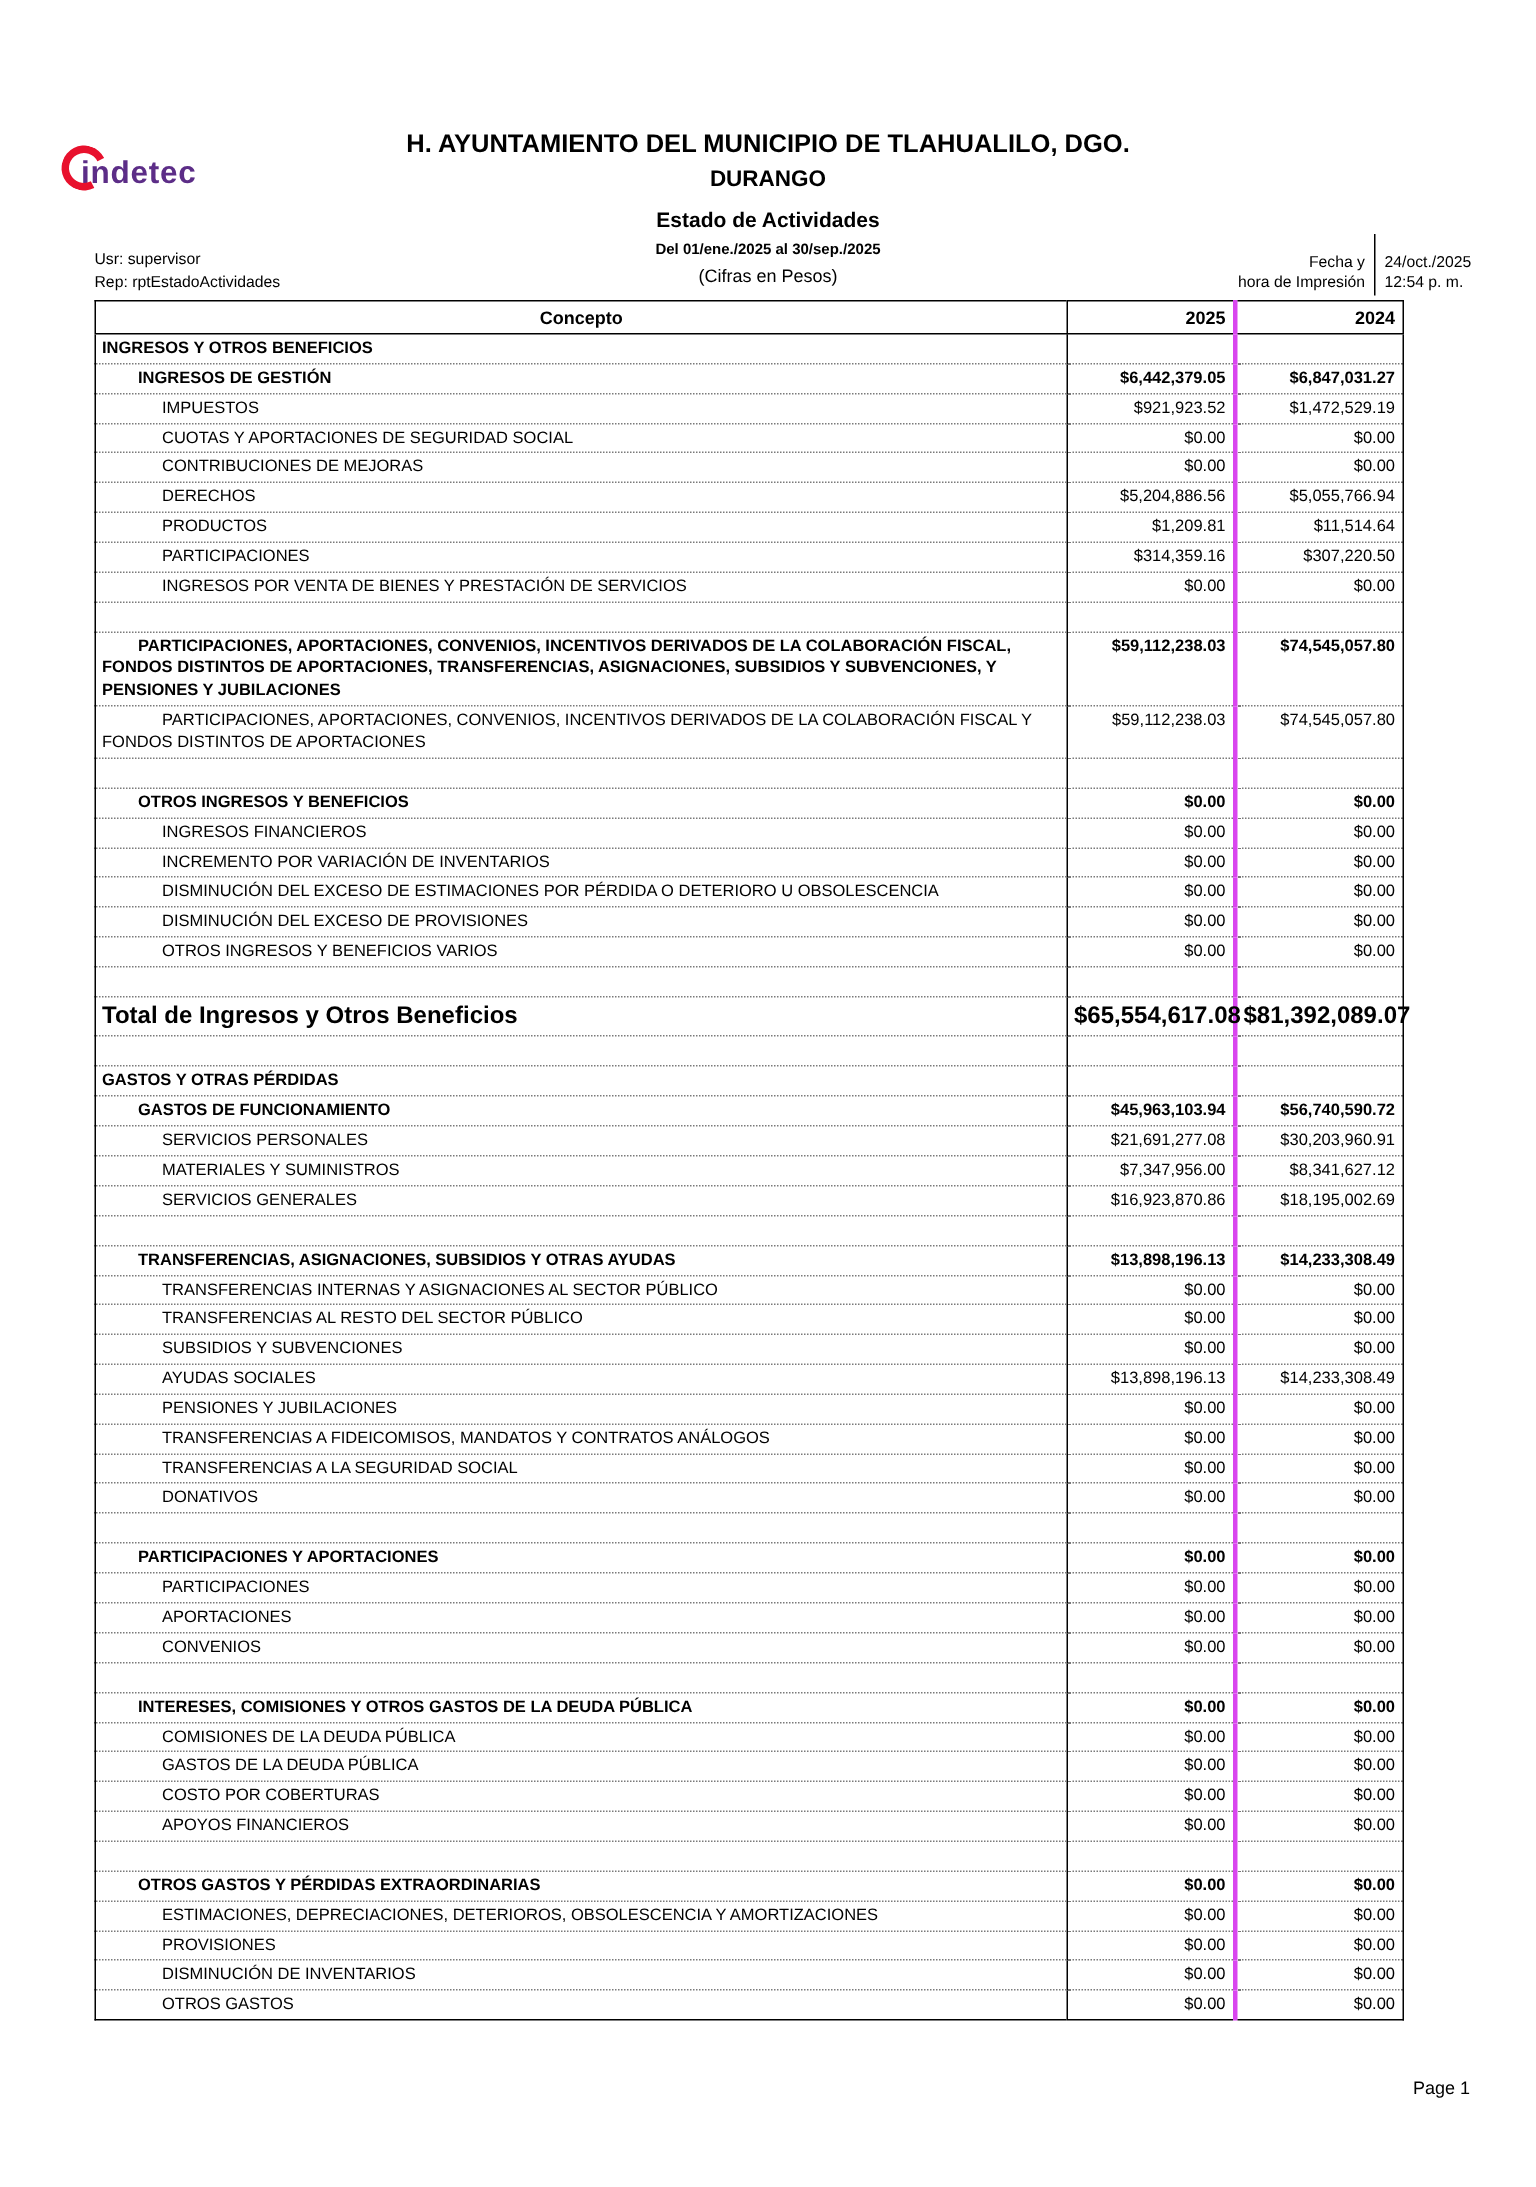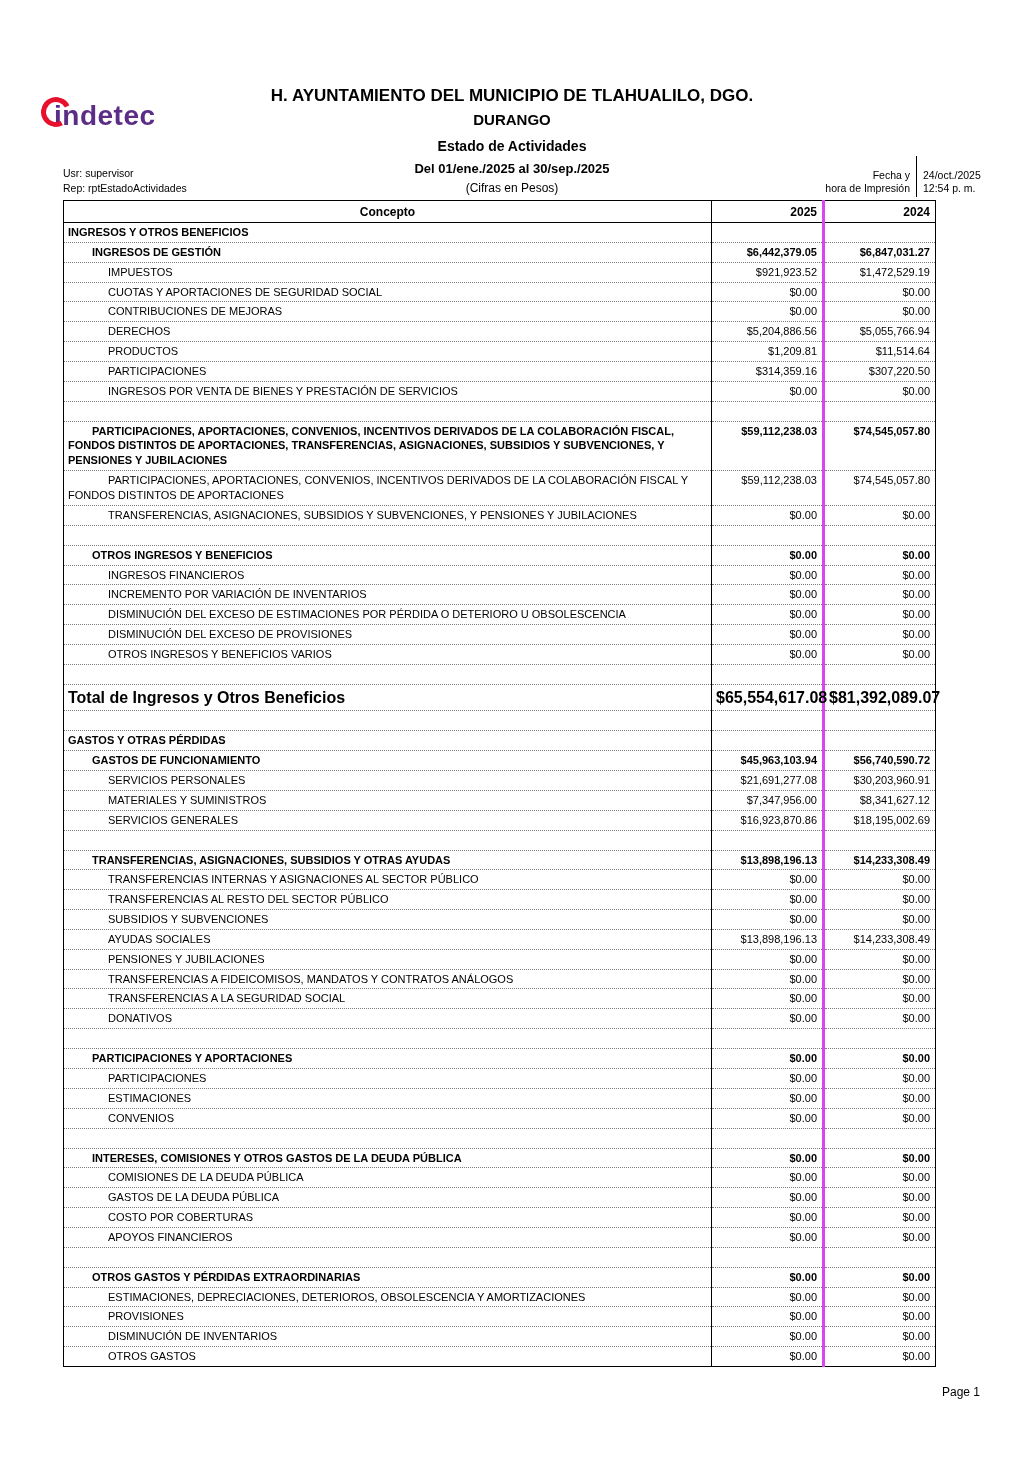--- a/index.html
+++ b/index.html
@@ -18,29 +18,29 @@
   .logo { position:absolute; left:48px; top:94px; height:44px; display:flex; align-items:center; }
   .logo-swoosh {
     position:absolute; left:-7px; top:3px;
     width:30px; height:30px;
     border:5px solid #E8112D;
     border-right-color:transparent;
     border-radius:50%;
     transform:rotate(18deg);
   }
   .logo-text {
-    font-weight:bold; font-size:28px; letter-spacing:0.5px;
+    font-weight:bold; font-size:21px; letter-spacing:0.5px;
     color:#5C2D87; padding-left:6px;
   }
 
   .titles { position:absolute; top:86px; left:0; width:100%; text-align:center; }
   .t-main   { font-size:17px; font-weight:bold; }
   .t-state  { font-size:15px; font-weight:bold; margin-top:5px; }
   .t-report { font-size:14px; font-weight:bold; margin-top:10px; }
-  .t-period { font-size:13px; font-weight:bold; margin-top:7px; }
+  .t-period { font-size:10px; font-weight:bold; margin-top:7px; }
   .t-units  { font-size:12px; margin-top:5px; }
 
   .meta-left { position:absolute; left:63px; top:166px; font-size:10.5px; line-height:15px; }
 
   .meta-right { position:absolute; right:38px; top:156px; display:flex; font-size:10.5px; line-height:13px;align-items:center; }
   .mr-labels { text-align:right; padding:13px 6px 2px 0; }
   .mr-values { border-left:1px solid #000; padding:13px 0 2px 6px; min-width:70px; }
 
   
   table.report {
@@ -182,25 +182,20 @@
       <tr class="row-group">
         <td class="c-label">PARTICIPACIONES, APORTACIONES, CONVENIOS, INCENTIVOS DERIVADOS DE LA COLABORACIÓN FISCAL, FONDOS DISTINTOS DE APORTACIONES, TRANSFERENCIAS, ASIGNACIONES, SUBSIDIOS Y SUBVENCIONES, Y PENSIONES Y JUBILACIONES</td>
         <td class="c-val">$59,112,238.03</td>
         <td class="c-val">$74,545,057.80</td>
       </tr>
       <tr class="row-item">
         <td class="c-label">PARTICIPACIONES, APORTACIONES, CONVENIOS, INCENTIVOS DERIVADOS DE LA COLABORACIÓN FISCAL Y FONDOS DISTINTOS DE APORTACIONES</td>
         <td class="c-val">$59,112,238.03</td>
         <td class="c-val">$74,545,057.80</td>
       </tr>
-      <tr class="row-item">
-        <td class="c-label">TRANSFERENCIAS, ASIGNACIONES, SUBSIDIOS Y SUBVENCIONES, Y PENSIONES Y JUBILACIONES</td>
-        <td class="c-val">$0.00</td>
-        <td class="c-val">$0.00</td>
-      </tr>
       <tr class="row-blank">
         <td class="c-label"></td>
         <td class="c-val"></td>
         <td class="c-val"></td>
       </tr>
       <tr class="row-group">
         <td class="c-label">OTROS INGRESOS Y BENEFICIOS</td>
         <td class="c-val">$0.00</td>
         <td class="c-val">$0.00</td>
       </tr>
@@ -328,21 +323,21 @@
         <td class="c-label">PARTICIPACIONES Y APORTACIONES</td>
         <td class="c-val">$0.00</td>
         <td class="c-val">$0.00</td>
       </tr>
       <tr class="row-item">
         <td class="c-label">PARTICIPACIONES</td>
         <td class="c-val">$0.00</td>
         <td class="c-val">$0.00</td>
       </tr>
       <tr class="row-item">
-        <td class="c-label">ESTIMACIONES</td>
+        <td class="c-label">APORTACIONES</td>
         <td class="c-val">$0.00</td>
         <td class="c-val">$0.00</td>
       </tr>
       <tr class="row-item">
         <td class="c-label">CONVENIOS</td>
         <td class="c-val">$0.00</td>
         <td class="c-val">$0.00</td>
       </tr>
       <tr class="row-blank">
         <td class="c-label"></td>

